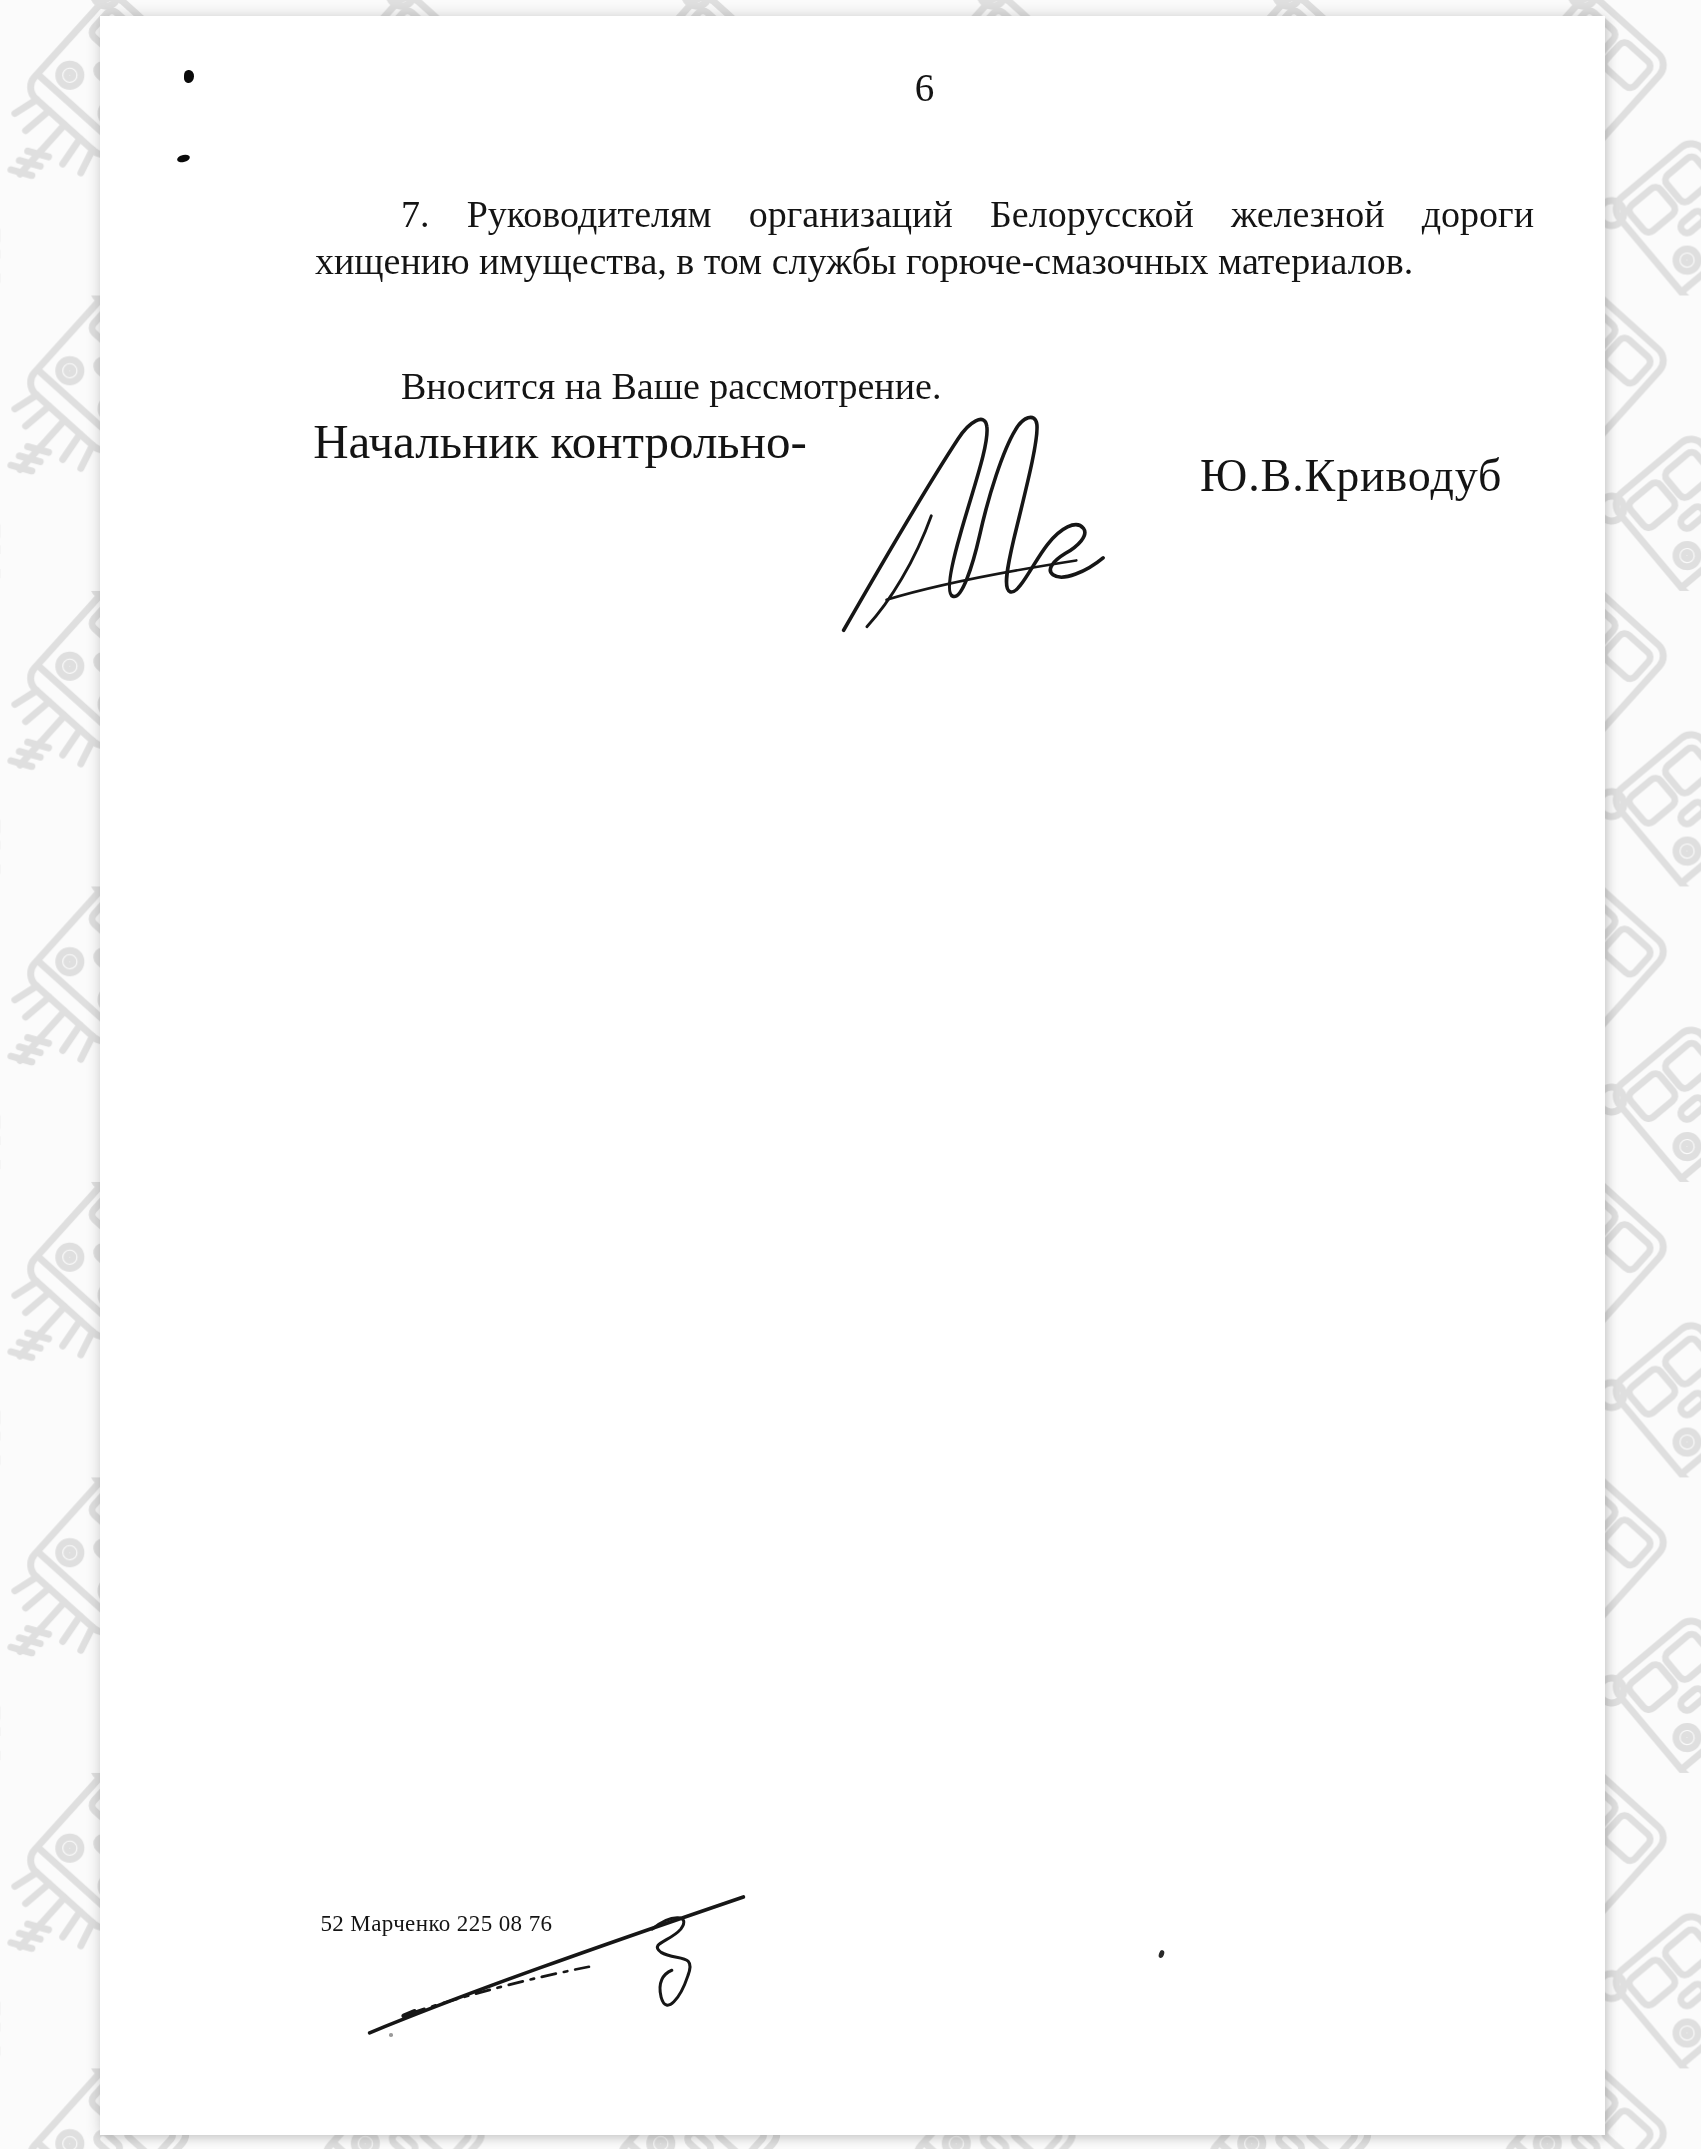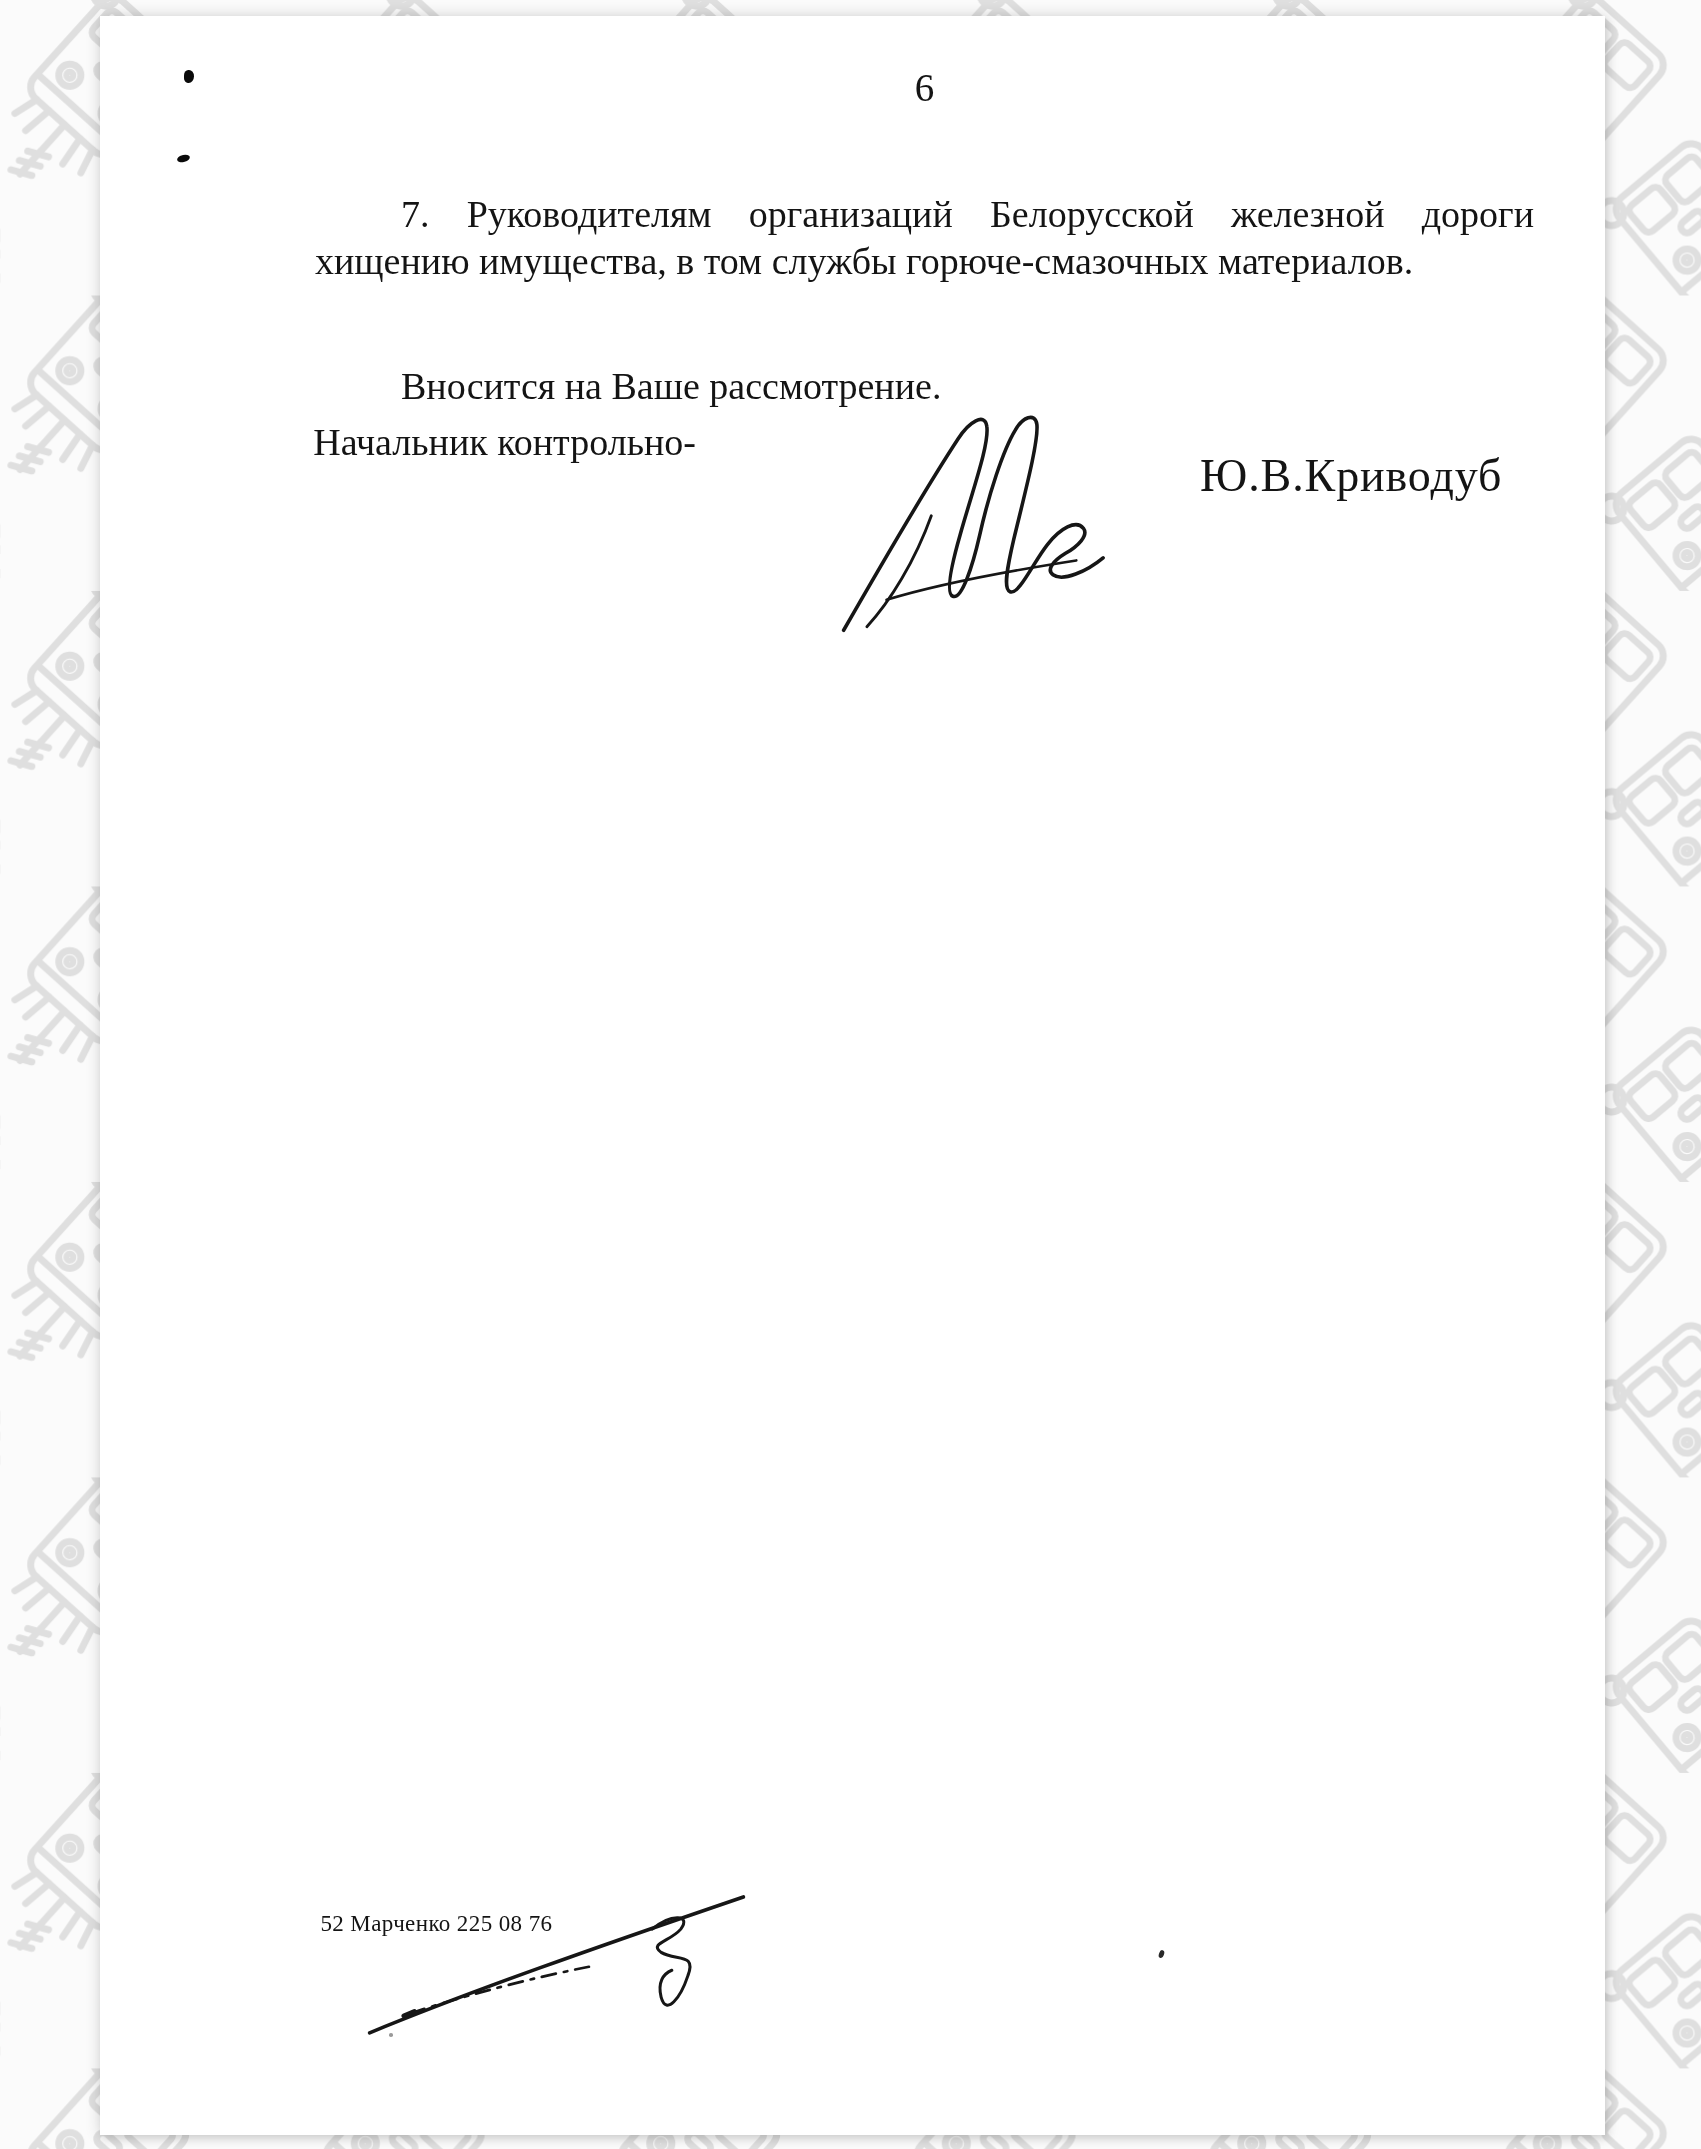--- a/index.html
+++ b/index.html
@@ -19,21 +19,21 @@
   .content{position:absolute;left:215px;top:0;width:1219px;height:100%;}
   .page-number{
     position:absolute;left:0;top:50px;width:100%;
     text-align:center;font-size:39px;line-height:43px;
   }
   .para{position:absolute;left:0;top:127px;width:100%;font-size:38px;line-height:47px;margin-top:48px;}
   .jline{text-align:justify;text-align-last:justify;white-space:normal;}
   .jline.first{text-indent:86px;}
   .lastline{text-align:left;}
   .closing{position:absolute;left:86px;top:347px;font-size:38px;line-height:47px;text-align:right;}
-  .sign-title{position:absolute;left:-1.8px;top:405px;font-size:38px;line-height:42px;}
+  .sign-title{position:absolute;left:-1.8px;top:405px;font-size:49px;line-height:42px;}
   .signer-name{position:absolute;left:885px;top:437px;font-size:46px;line-height:45px;letter-spacing:0.9px;}
   .footer-note{position:absolute;left:5.4px;top:1891px;font-size:23px;line-height:34px;letter-spacing:0.4px;}
   .sig-svg{position:absolute;display:block;}
   .sig-main{left:681px;top:394px;width:340px;height:224px;}
   .sig-exec{left:264px;top:1872px;width:385px;height:152px;}
   .speck{position:absolute;background:#0a0a0a;}
   .speck-1{left:84px;top:54px;width:9.9px;height:12.5px;border-radius:46% 54% 58% 42%;}
   .speck-2{left:77px;top:139px;width:12.5px;height:7.2px;border-radius:50%;transform:rotate(-14deg);}
   .speck-3{left:1059px;top:1934px;width:4.5px;height:8px;border-radius:50%;transform:rotate(20deg);background:#2a2a2a;}
   .speck-4{left:289px;top:2017px;width:3.6px;height:3.6px;border-radius:50%;background:#9a9a9a;}

